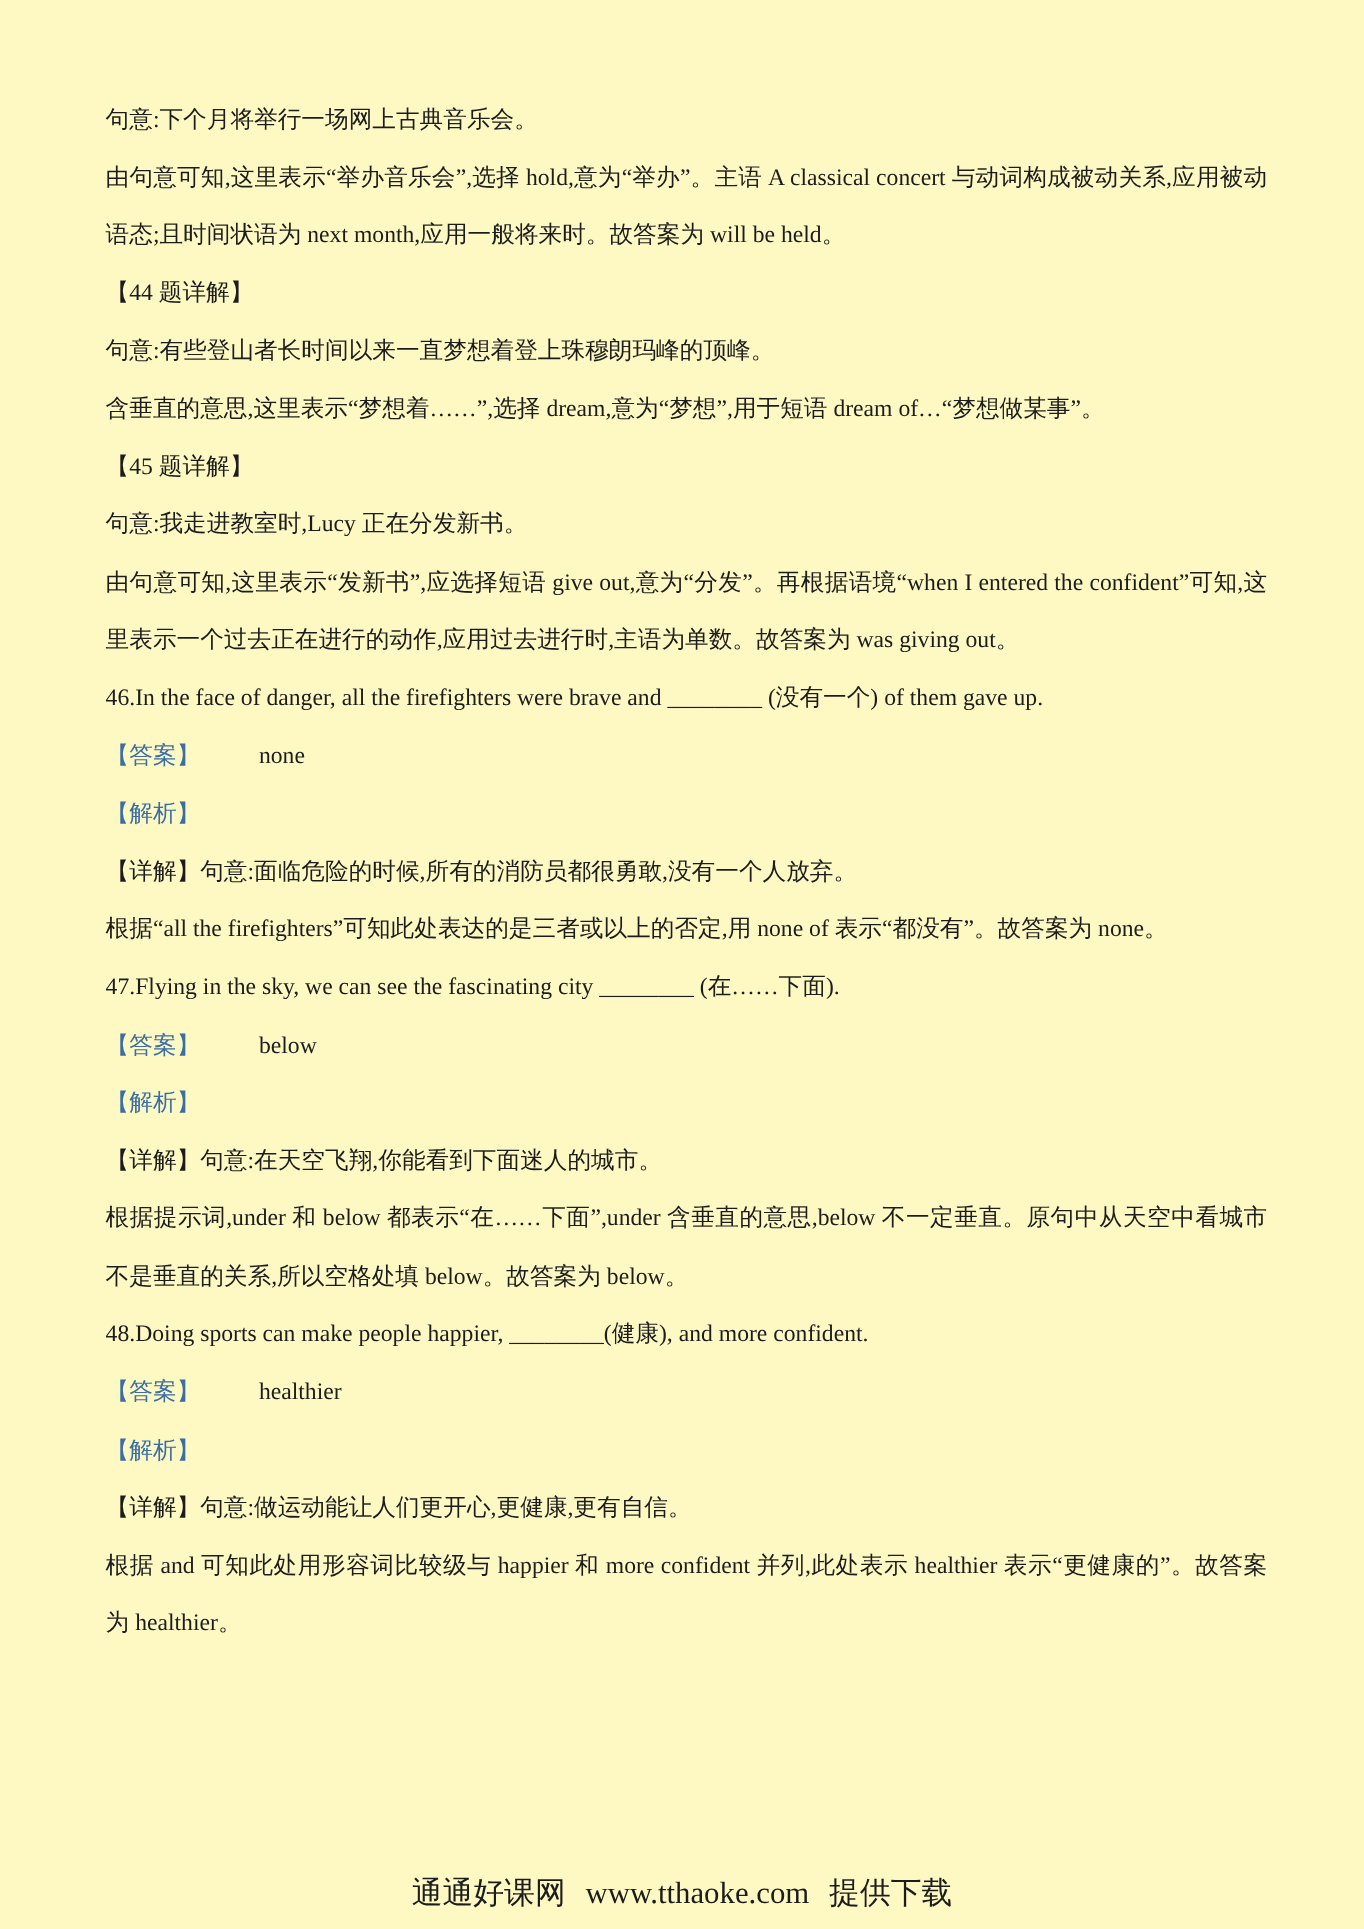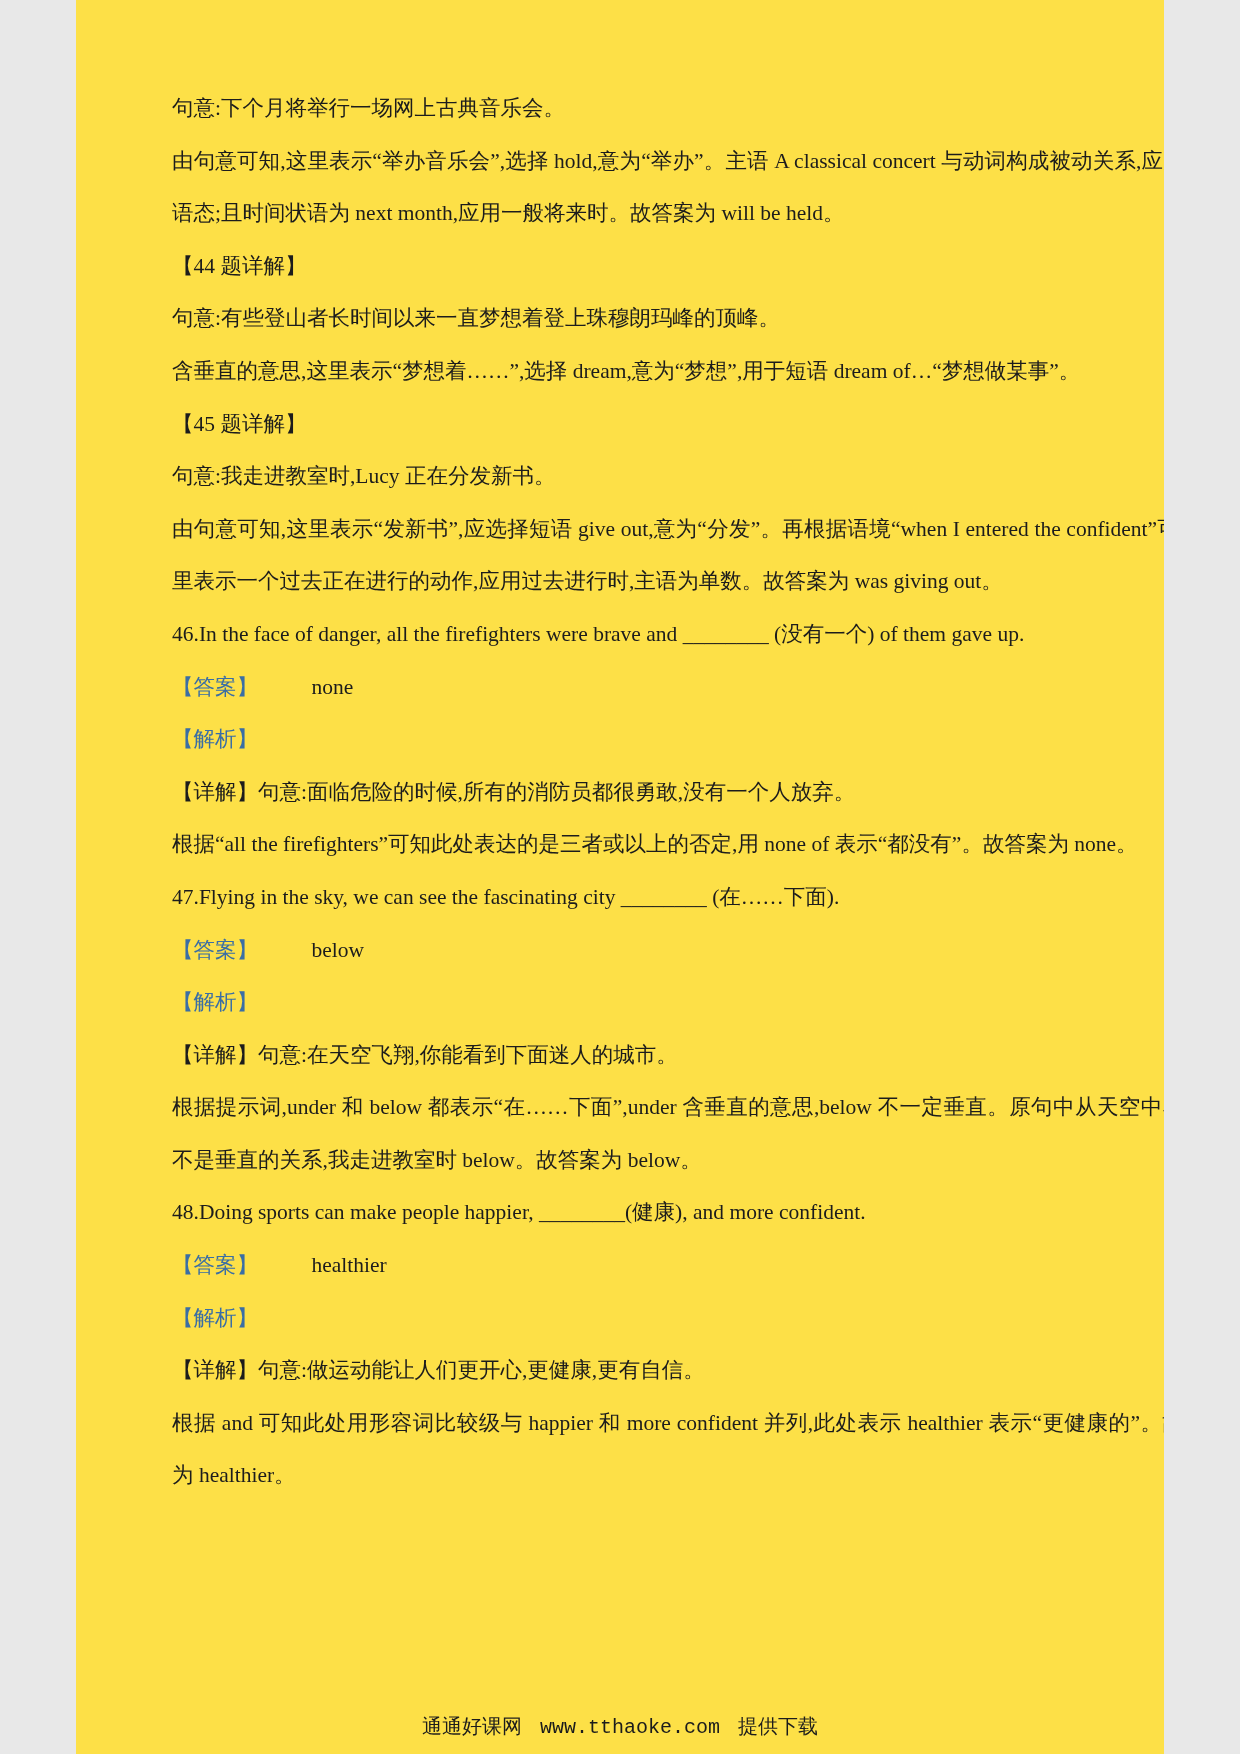--- a/index.html
+++ b/index.html
@@ -1,20 +1,20 @@
 <!DOCTYPE html>
 <html><head>
 <meta charset="utf-8">
 <style>
   html,body { margin:0; padding:0; background:#e8e8e8; }
   .page {
     position:relative;
-    width:1088px; height:1754px;
+    width:1240px; height:1754px;
     margin:0 auto;
-    background:#fde047;
+    background:#fef9c3;
     font-family:"Liberation Serif","DejaVu Serif",serif;
     color:#1c1c1c;
     overflow:hidden;
   }
   .content {
     position:absolute;
     left:96px; top:82px;
     width:1056px;
     font-size:21.5px;
     line-height:52.6px;
@@ -27,23 +27,23 @@
     margin-top:14px !important;
     text-align:left;
   }
   p.section .tail { font-weight:normal; font-size:14px; color:#555; }
   .label-blue { color:#3a6ea5; }
   .answer-value { color:#1c1c1c;margin-left:48px; }
   .footer {
     position:absolute;
     left:0; right:0; bottom:14px;
     text-align:center;
-    font-size:20px;
+    font-size:28px;
     color:#1c1c1c;
-    font-family:Liberation Mono, monospace;
+    font-family:Liberation Serif, serif;
   }
   .footer span { margin:0 9px; }
 </style>
 </head>
 <body>
 
 <div class="page">
   <div class="content" id="doc-content">
       <p>句意:下个月将举行一场网上古典音乐会。</p>
       <p>由句意可知,这里表示“举办音乐会”,选择 hold,意为“举办”。主语 A classical concert 与动词构成被动关系,应用被动语态;且时间状语为 next month,应用一般将来时。故答案为 will be held。</p>
@@ -55,21 +55,21 @@
       <p>由句意可知,这里表示“发新书”,应选择短语 give out,意为“分发”。再根据语境“when I entered the confident”可知,这里表示一个过去正在进行的动作,应用过去进行时,主语为单数。故答案为 was giving out。</p>
       <p>46.In the face of danger, all the firefighters were brave and ________ (没有一个) of them gave up.</p>
       <p><span class="label-blue">【答案】</span><span class="answer-value">&nbsp;<span>none</span></span></p>
       <p><span class="label-blue">【解析】</span></p>
       <p>【详解】句意:面临危险的时候,所有的消防员都很勇敢,没有一个人放弃。</p>
       <p>根据“all the firefighters”可知此处表达的是三者或以上的否定,用 none of 表示“都没有”。故答案为 none。</p>
       <p>47.Flying in the sky, we can see the fascinating city ________ (在……下面).</p>
       <p><span class="label-blue">【答案】</span><span class="answer-value">&nbsp;<span>below</span></span></p>
       <p><span class="label-blue">【解析】</span></p>
       <p>【详解】句意:在天空飞翔,你能看到下面迷人的城市。</p>
-      <p>根据提示词,under 和 below 都表示“在……下面”,under 含垂直的意思,below 不一定垂直。原句中从天空中看城市不是垂直的关系,我走进教室时 below。故答案为 below。</p>
+      <p>根据提示词,under 和 below 都表示“在……下面”,under 含垂直的意思,below 不一定垂直。原句中从天空中看城市不是垂直的关系,所以空格处填 below。故答案为 below。</p>
       <p>48.Doing sports can make people happier, ________(健康), and more confident.</p>
       <p><span class="label-blue">【答案】</span><span class="answer-value">&nbsp;<span>healthier</span></span></p>
       <p><span class="label-blue">【解析】</span></p>
       <p>【详解】句意:做运动能让人们更开心,更健康,更有自信。</p>
       <p>根据 and 可知此处用形容词比较级与 happier 和 more confident 并列,此处表示 healthier 表示“更健康的”。故答案为 healthier。</p>
     </div>
   <div class="footer">
     <span>通通好课网</span><span>www.tthaoke.com</span><span>提供下载</span>
   </div>
 </div>

